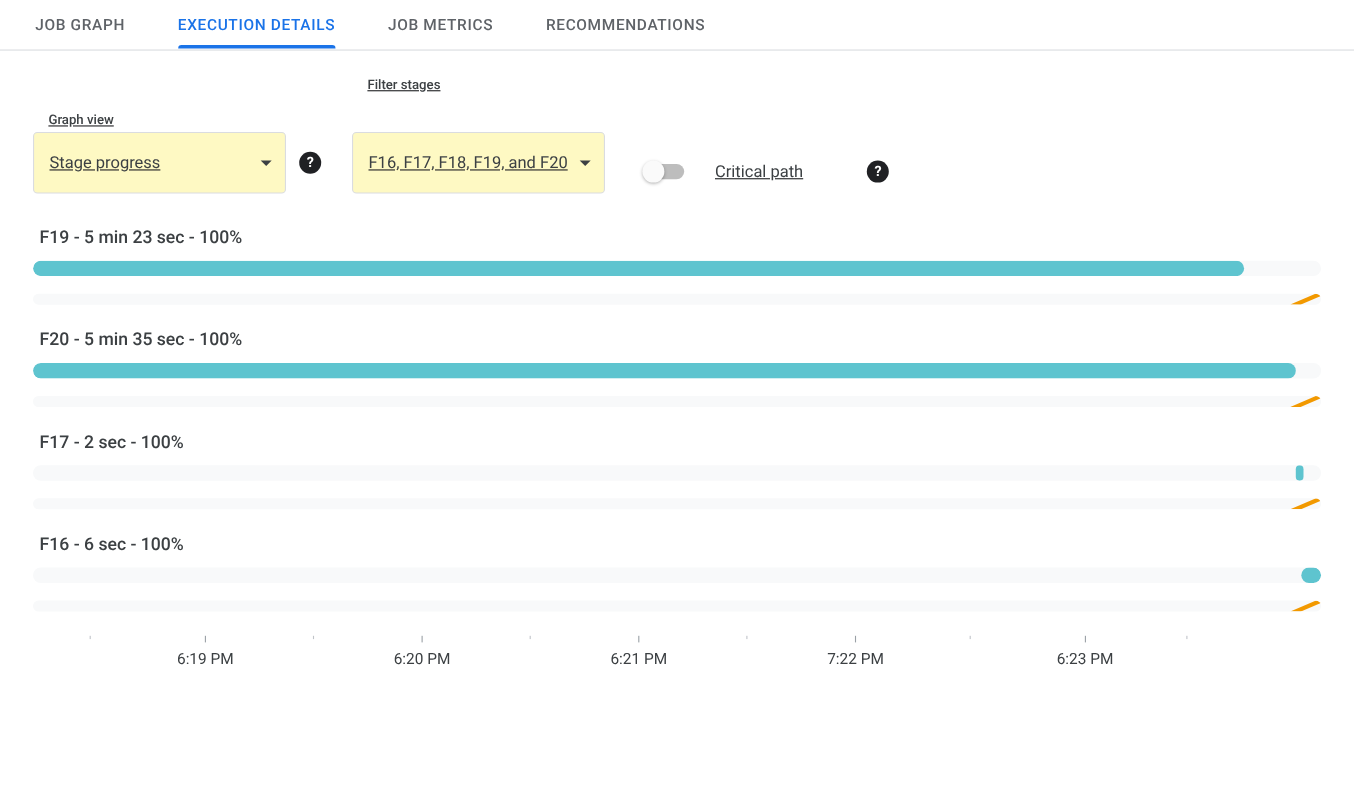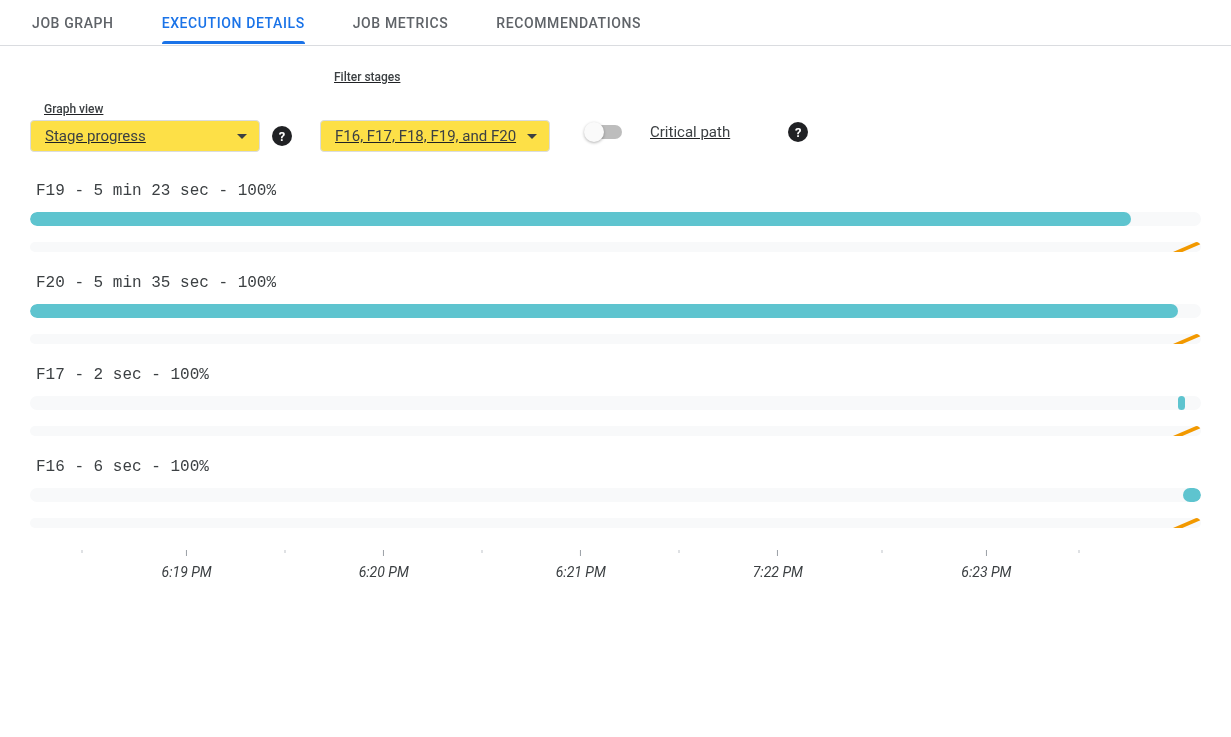--- a/index.html
+++ b/index.html
@@ -48,28 +48,28 @@
     gap: 28px;
     padding: 24px 30px 8px 30px;
     text-decoration: underline;
   }
   .control-group { display: flex; flex-direction: column; gap: 4px; }
   .control-label { font-size: 12px; color: #3c4043; font-weight: 500; margin-left: 14px; }
   .control-row { display: flex; align-items: center; gap: 12px; }
   .select-box {
     border: 1px solid #dadce0;
     border-radius: 4px;
-    height: 32px;
+    height: 56px;
     display: flex;
     align-items: center;
     padding: 0 12px 0 14px;
     min-width: 230px;
     justify-content: space-between;
     cursor: pointer;
-    background: #fde047;
+    background: #fef9c3;
   }
   .select-box.filter { min-width: 230px; margin-top: 32px; }
   .select-text { color: #3c4043; font-size: 15px; }
   .caret {
     width: 0; height: 0;
     border-left: 5px solid transparent;
     border-right: 5px solid transparent;
     border-top: 5px solid #3c4043;
   }
   .help-icon {
@@ -111,21 +111,20 @@
     box-shadow: 0 1px 3px rgba(0,0,0,0.3);
   }
   .toggle-label { color: #3c4043; font-size: 15px; }
 
   .chart-area {
     position: relative;
     padding: 0 30px 0 30px;
   }
   .stage {
     margin-top: 22px;
-    font-family: Liberation Mono, monospace;
   }
   .stage-title {
     font-size: 16px;
     font-weight: 500;
     color: #3c4043;
     margin: 0 0 12px 6px;
   }
   .track {
     position: relative;
     height: 14px;
@@ -176,21 +175,20 @@
     height: 30px;
   }
   .axis-tick-pos {
     position: absolute;
     top: 0;
     transform: translateX(-50%);
     display: flex;
     flex-direction: column;
     align-items: center;
     gap: 8px;
-    font-style: italic;
   }
   .minor-only { gap: 0; }
 </style>
 </head>
 <body>
 
 <div class="tabs" id="tabs-bar">
     <div class="tab">JOB GRAPH</div>
     <div class="tab active">EXECUTION DETAILS</div>
     <div class="tab">JOB METRICS</div>

